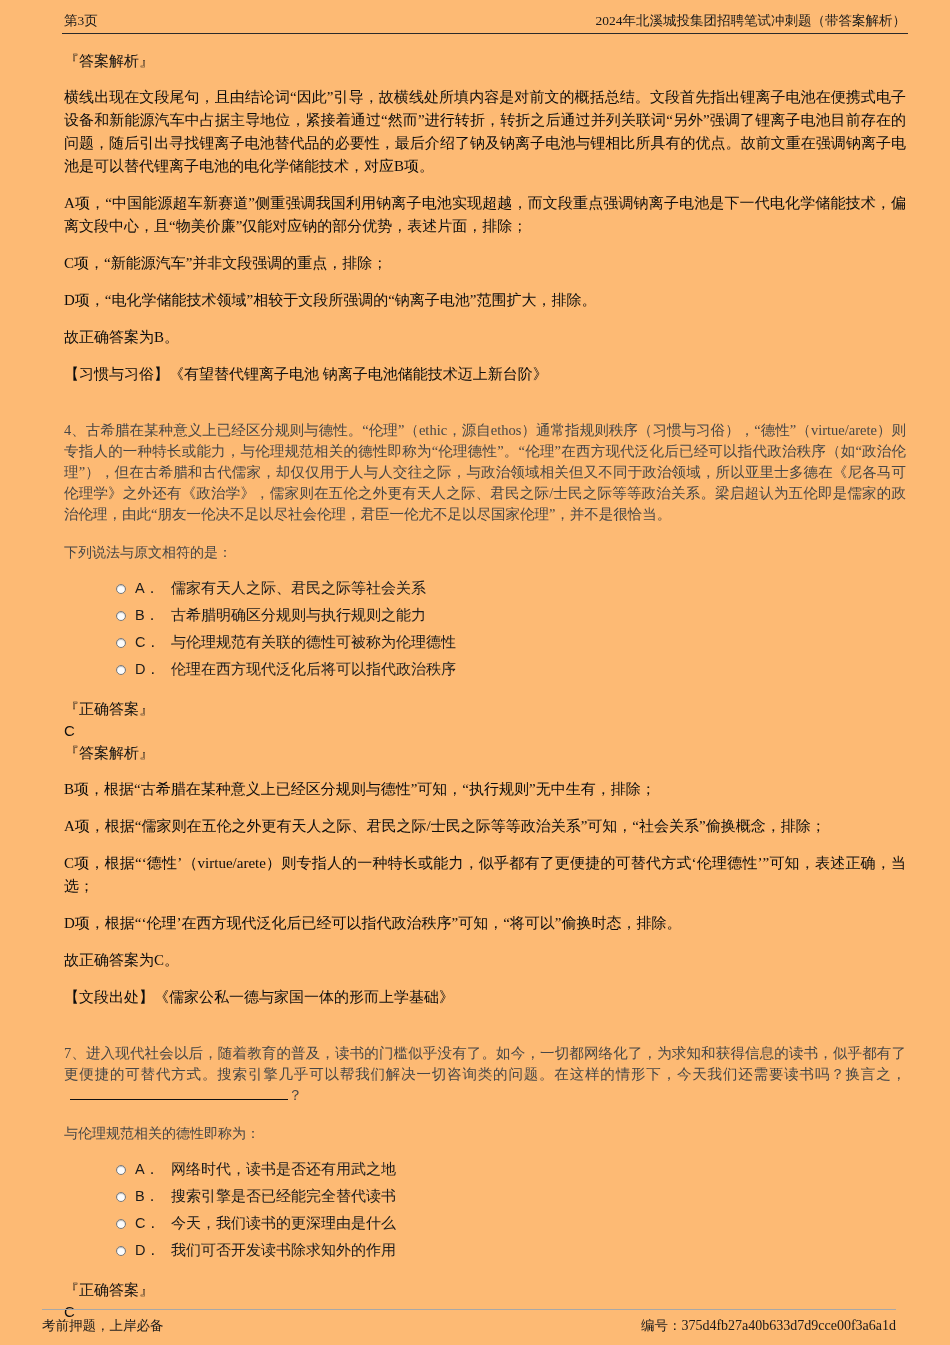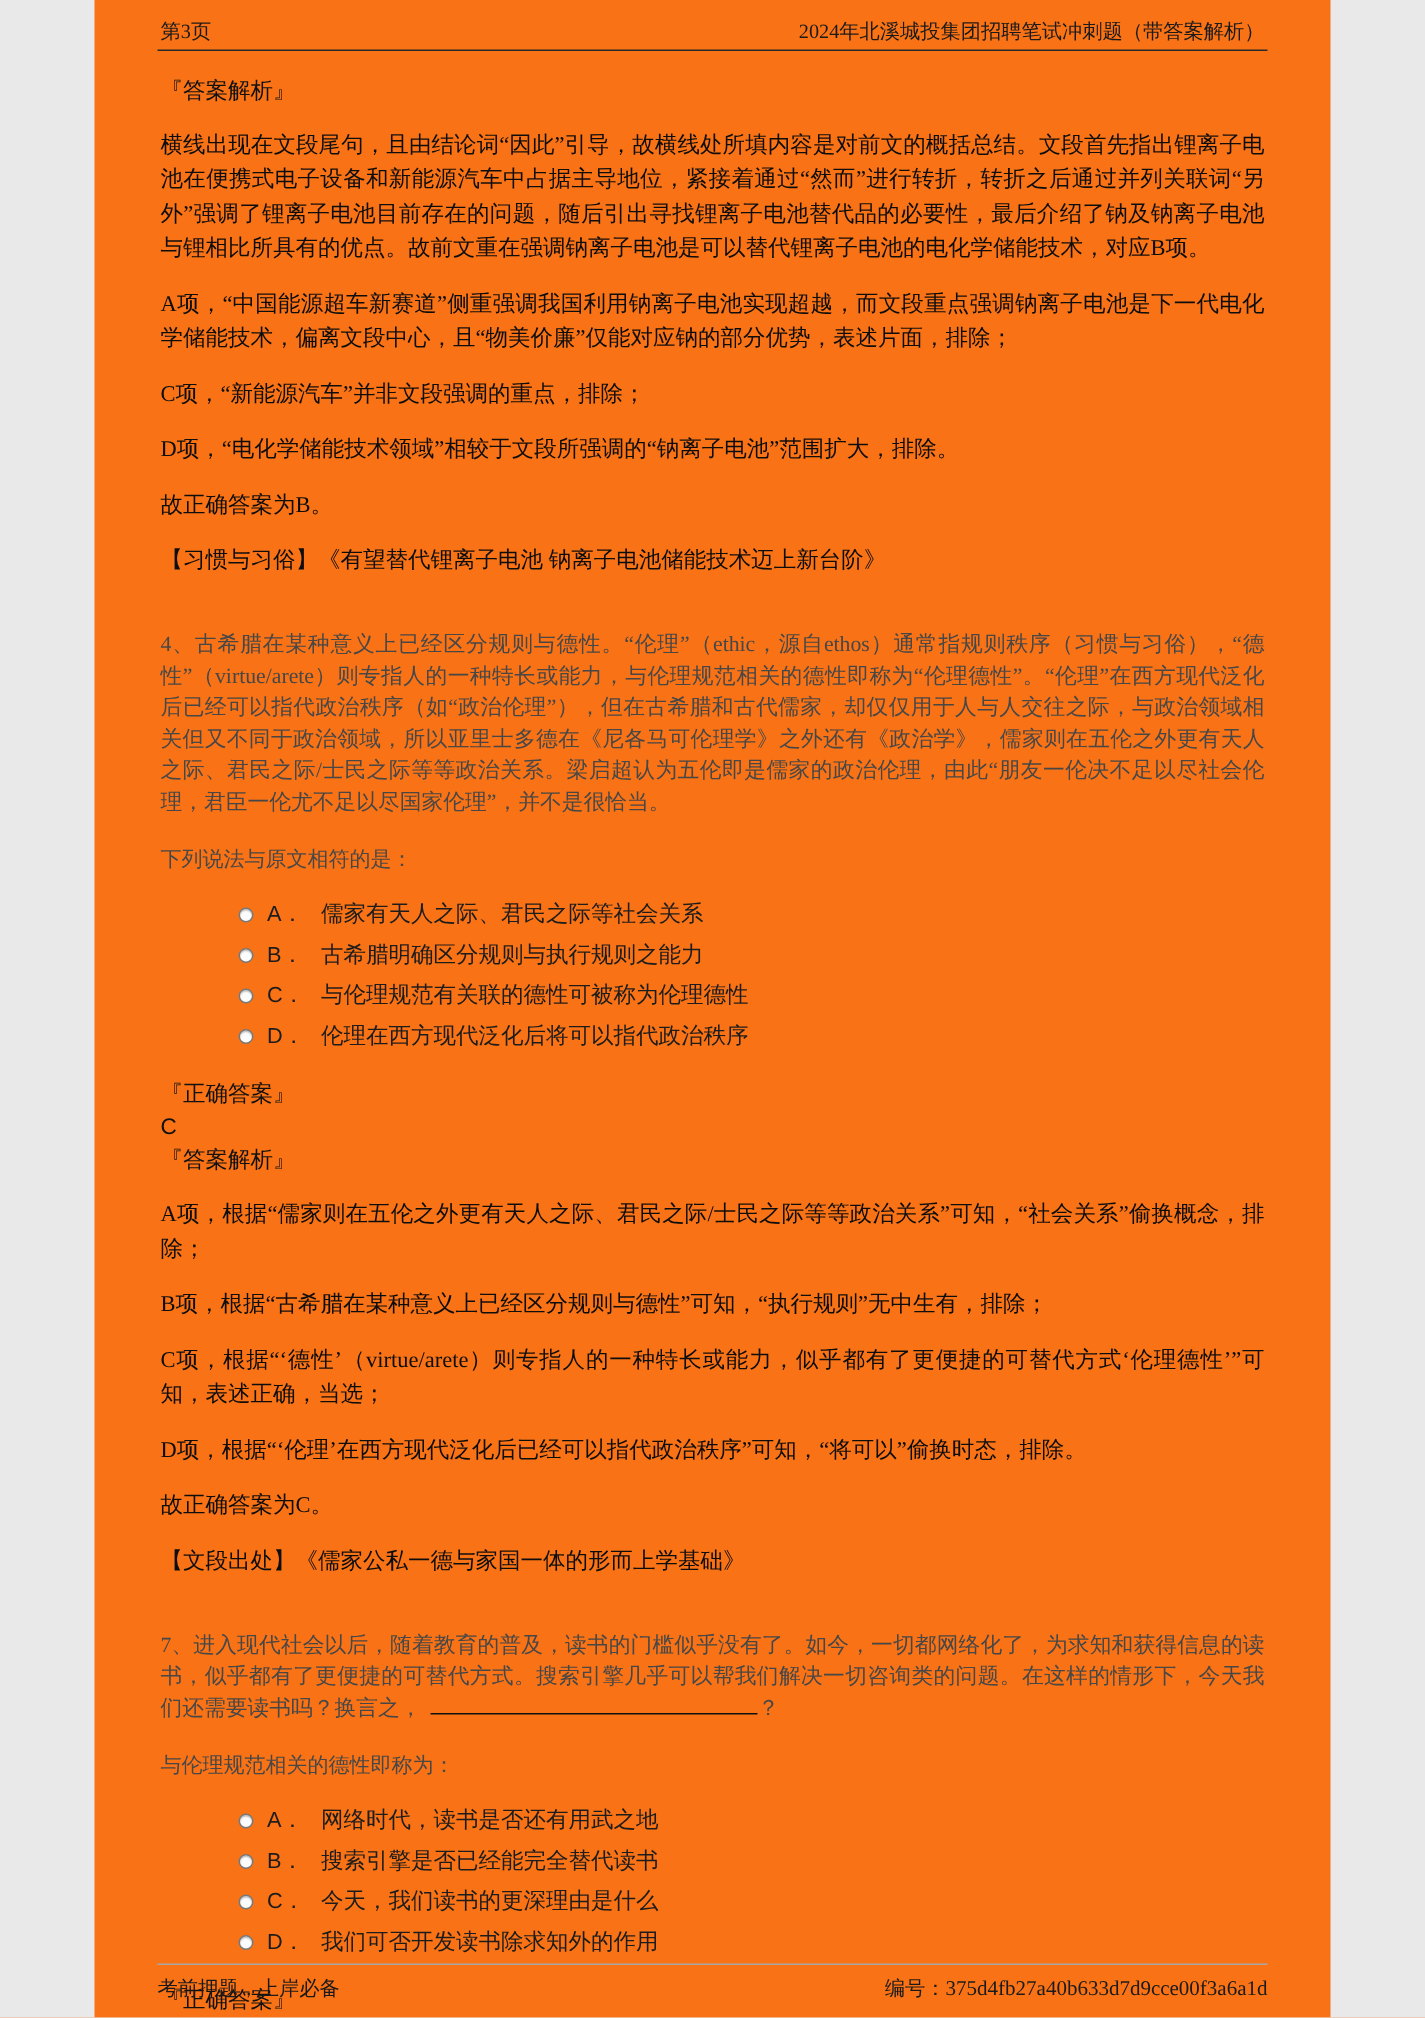--- a/index.html
+++ b/index.html
@@ -1,21 +1,22 @@
 <!DOCTYPE html>
 <html><head>
 <meta charset="utf-8">
 <style>
   * { margin:0; padding:0; box-sizing:border-box; }
   html,body { background:#e9e9e9; }
   .page {
-    width:824px; height:1345px; margin:0 auto; position:relative;
-    background:#f97316; color:#000;
+    width:950px; height:1345px; margin:0 auto; position:relative;
+    background:#fdba74; color:#000;
     font-family:"Liberation Serif","DejaVu Serif",serif;
     overflow:hidden;
+    padding-left:20px;
   }
   .header {
     margin:0 42px; padding:12px 2px 3px;
     display:flex; justify-content:space-between; align-items:flex-end;
     border-bottom:1.5px solid #2a2a2a;
     font-size:13.5px; color:#1a1a1a;
   }
   .header .doc-title { text-align:left; }
   .content { padding:16px 44px 0 44px; }
   .section-label { font-size:15px; line-height:22px; margin-bottom:6px; color:#111; }
@@ -38,21 +39,21 @@
   }
   .opt-letter { width:36px; font-family:"Liberation Sans",sans-serif; font-size:14.5px; }
   .answer-label { font-size:15px; line-height:21px; margin-top:16px; color:#111; }
   .answer-value { font-size:15px; line-height:21px; font-family:"Liberation Sans",sans-serif; color:#111; }
   .analysis-label { font-size:15px; line-height:21px; margin-top:2px; color:#111; }
   .blank-line {
     display:inline-block; width:218px; height:14px;
     border-bottom:1px solid #111; margin-left:6px;
   }
   .footer {
-    position:absolute; left:42px; right:42px; bottom:10px;
+    position:absolute; left:42px; right:54px; bottom:10px;
     border-top:1px solid #a8a8a8; padding-top:7px;
     display:flex; justify-content:space-between; align-items:baseline;
     font-size:13.5px; color:#1a1a1a;
   }
   .footer .code { font-family:Liberation Serif, serif; font-size:14px; }
 </style>
 </head>
 <body>
 
 <div class="page">
@@ -98,22 +99,22 @@
           <span class="radio"></span>
           <span class="opt-letter">D．</span>
           <span>伦理在西方现代泛化后将可以指代政治秩序</span>
         </div>
       </div>
 
       <div class="answer-label">『正确答案』</div>
       <div class="answer-value">C</div>
       <div class="analysis-label">『答案解析』</div>
 
+      <p class="para">B项，根据“古希腊在某种意义上已经区分规则与德性”可知，“执行规则”无中生有，排除；</p>
       <p class="para">A项，根据“儒家则在五伦之外更有天人之际、君民之际/士民之际等等政治关系”可知，“社会关系”偷换概念，排除；</p>
-      <p class="para">B项，根据“古希腊在某种意义上已经区分规则与德性”可知，“执行规则”无中生有，排除；</p>
       <p class="para">C项，根据“‘德性’（virtue/arete）则专指人的一种特长或能力，似乎都有了更便捷的可替代方式‘伦理德性’”可知，表述正确，当选；</p>
       <p class="para">D项，根据“‘伦理’在西方现代泛化后已经可以指代政治秩序”可知，“将可以”偷换时态，排除。</p>
       <p class="para">故正确答案为C。</p>
       <p class="src-line">【文段出处】《儒家公私一德与家国一体的形而上学基础》</p>
     </div>
 
     <div>
       <p class="stem"><span>7、进入现代社会以后，随着教育的普及，读书的门槛似乎没有了。如今，一切都网络化了，为求知和获得信息的读书，似乎都有了更便捷的可替代方式。搜索引擎几乎可以帮我们解决一切咨询类的问题。在这样的情形下，今天我们还需要读书吗？换言之，</span><span class="blank-line"></span><span>？</span></p>
       <p class="prompt">与伦理规范相关的德性即称为：</p>
 

